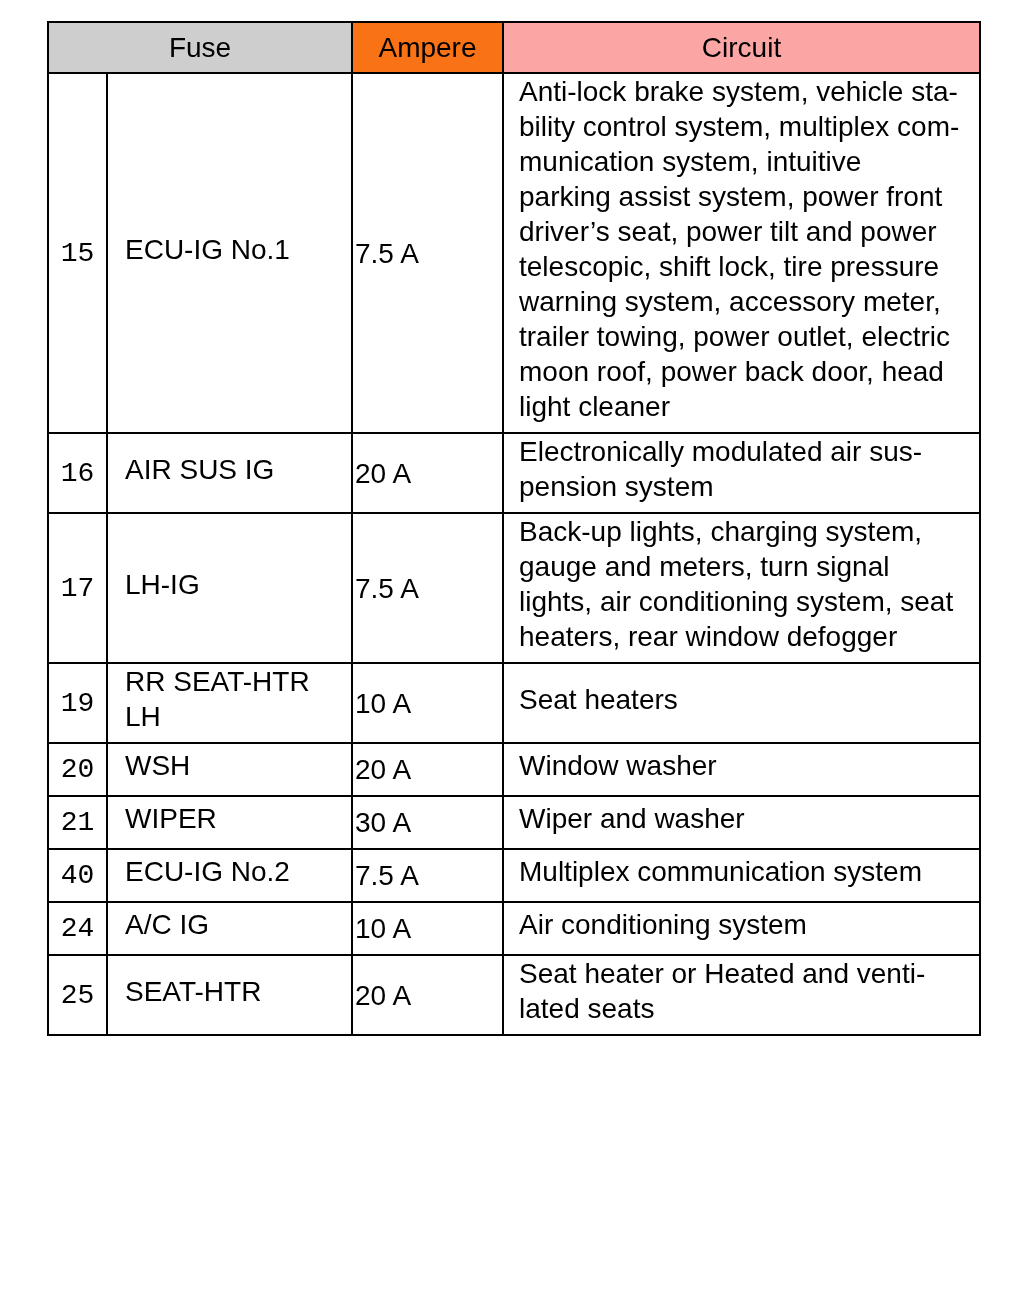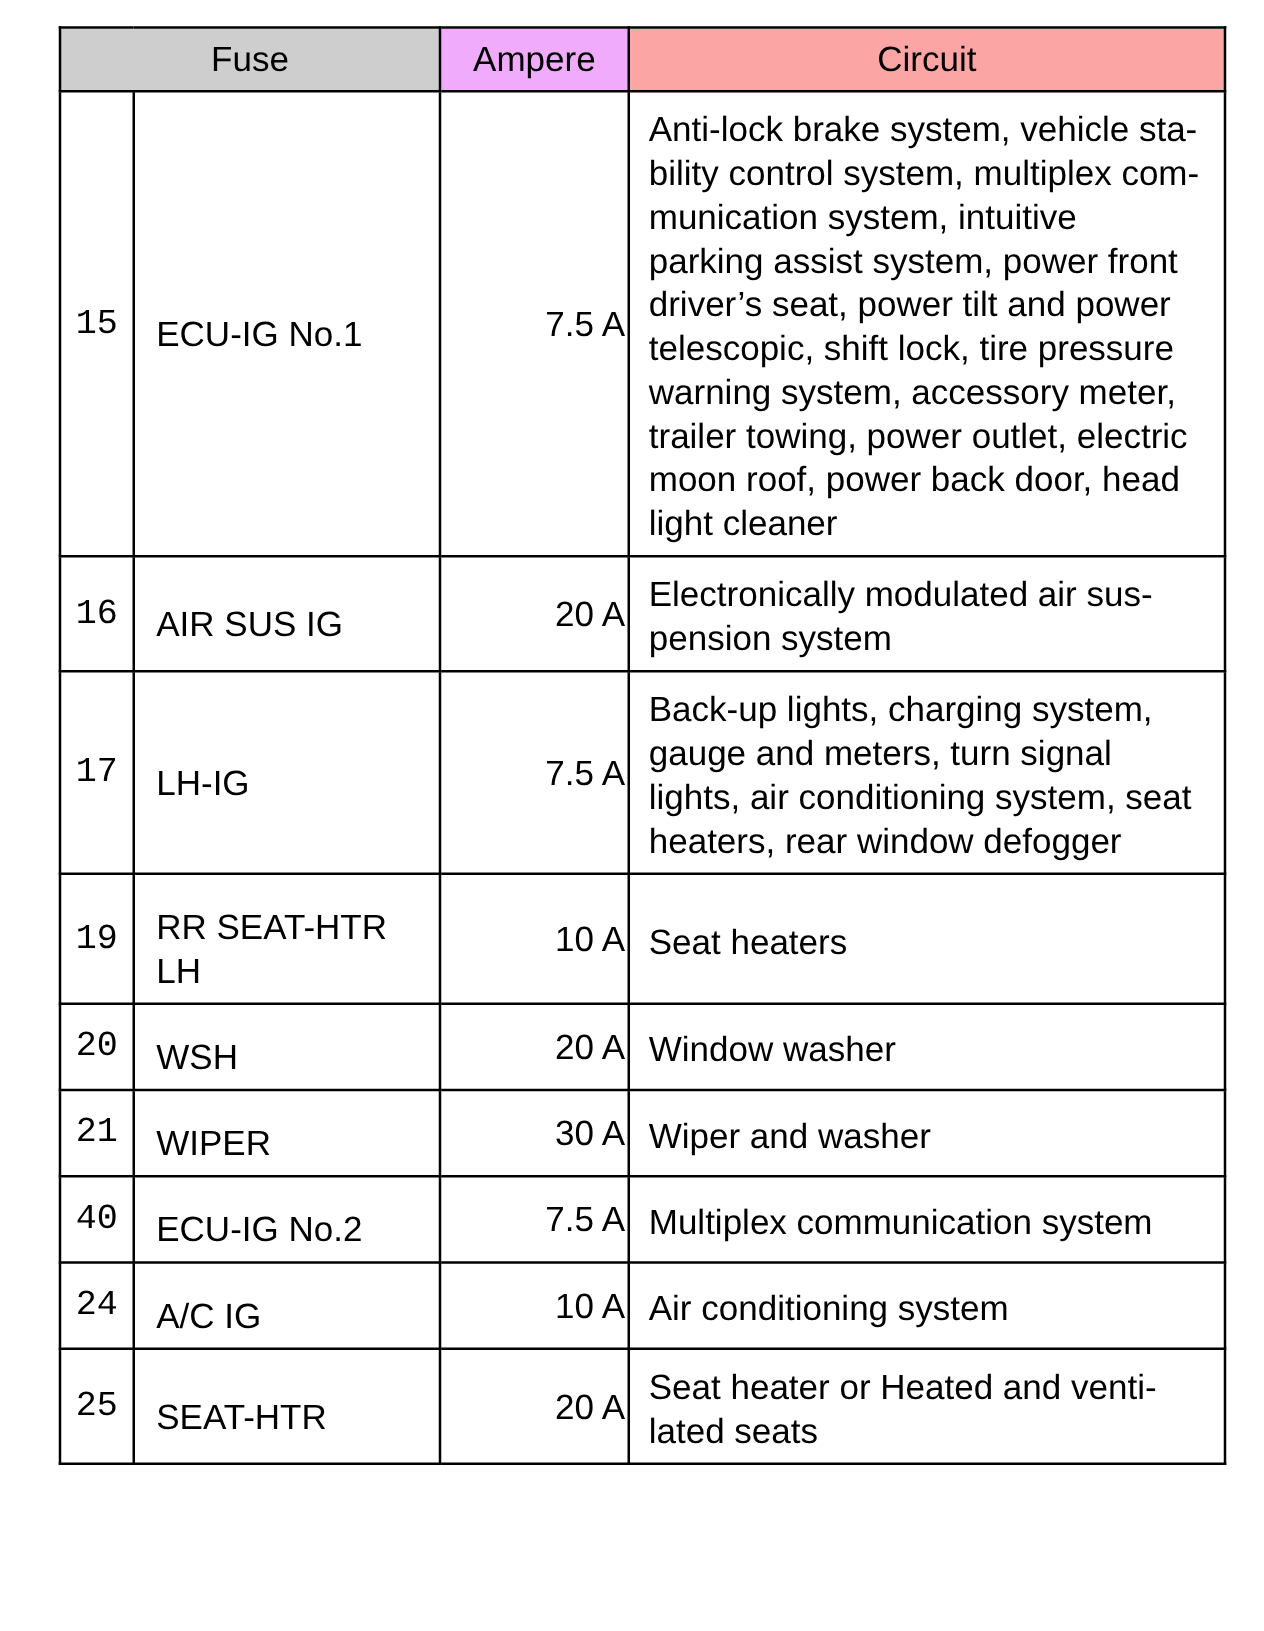--- a/index.html
+++ b/index.html
@@ -25,43 +25,43 @@
     line-height: 35px;
     font-weight: normal;
     vertical-align: middle;
     overflow: hidden;
   }
   .fuse-table th {
     height: 51px;
     text-align: center;
   }
   td.cell-num { text-align: center; padding: 8px 2px; font-family: Liberation Mono, monospace; }
-  td.cell-name { text-align: left; padding: 24px 8px 8px 17px; white-space: pre-line; }
-  td.cell-amp { text-align: right; padding: 8px 2px; }
-  td.cell-circuit { text-align: left; padding: 12px 10px 8px 15px; white-space: pre-line; }
+  td.cell-name { text-align: left; padding: 0 8px 8px 17px; white-space: pre-line; }
+  td.cell-amp { text-align: left; padding: 8px 2px; }
+  td.cell-circuit { text-align: left; padding: 0 10px 8px 15px; white-space: pre-line; }
   col.c-num { width: 59px; }
   col.c-name { width: 245px; }
   col.c-amp { width: 151px; }
   col.c-circuit { width: 477px; }
 </style>
 </head>
 <body>
 
 <div class="page">
   <table class="fuse-table">
     <colgroup>
       <col class="c-num">
         <col class="c-name">
         <col class="c-amp">
         <col class="c-circuit">
     </colgroup>
     <thead>
       <tr>
         <th colspan="2" style="background-color: rgb(206, 206, 206);">Fuse</th>
-        <th style="background-color: #f0abfc;">Ampere</th>
+        <th style="background-color: #f97316;">Ampere</th>
         <th style="background-color: #fca5a5;">Circuit</th>
       </tr>
     </thead>
     <tbody>
       <tr>
         <td class="cell-num">15</td>
         <td class="cell-name">ECU-IG No.1</td>
         <td class="cell-amp">7.5 A</td>
         <td class="cell-circuit">Anti-lock brake system, vehicle sta-
 bility control system, multiplex com-

